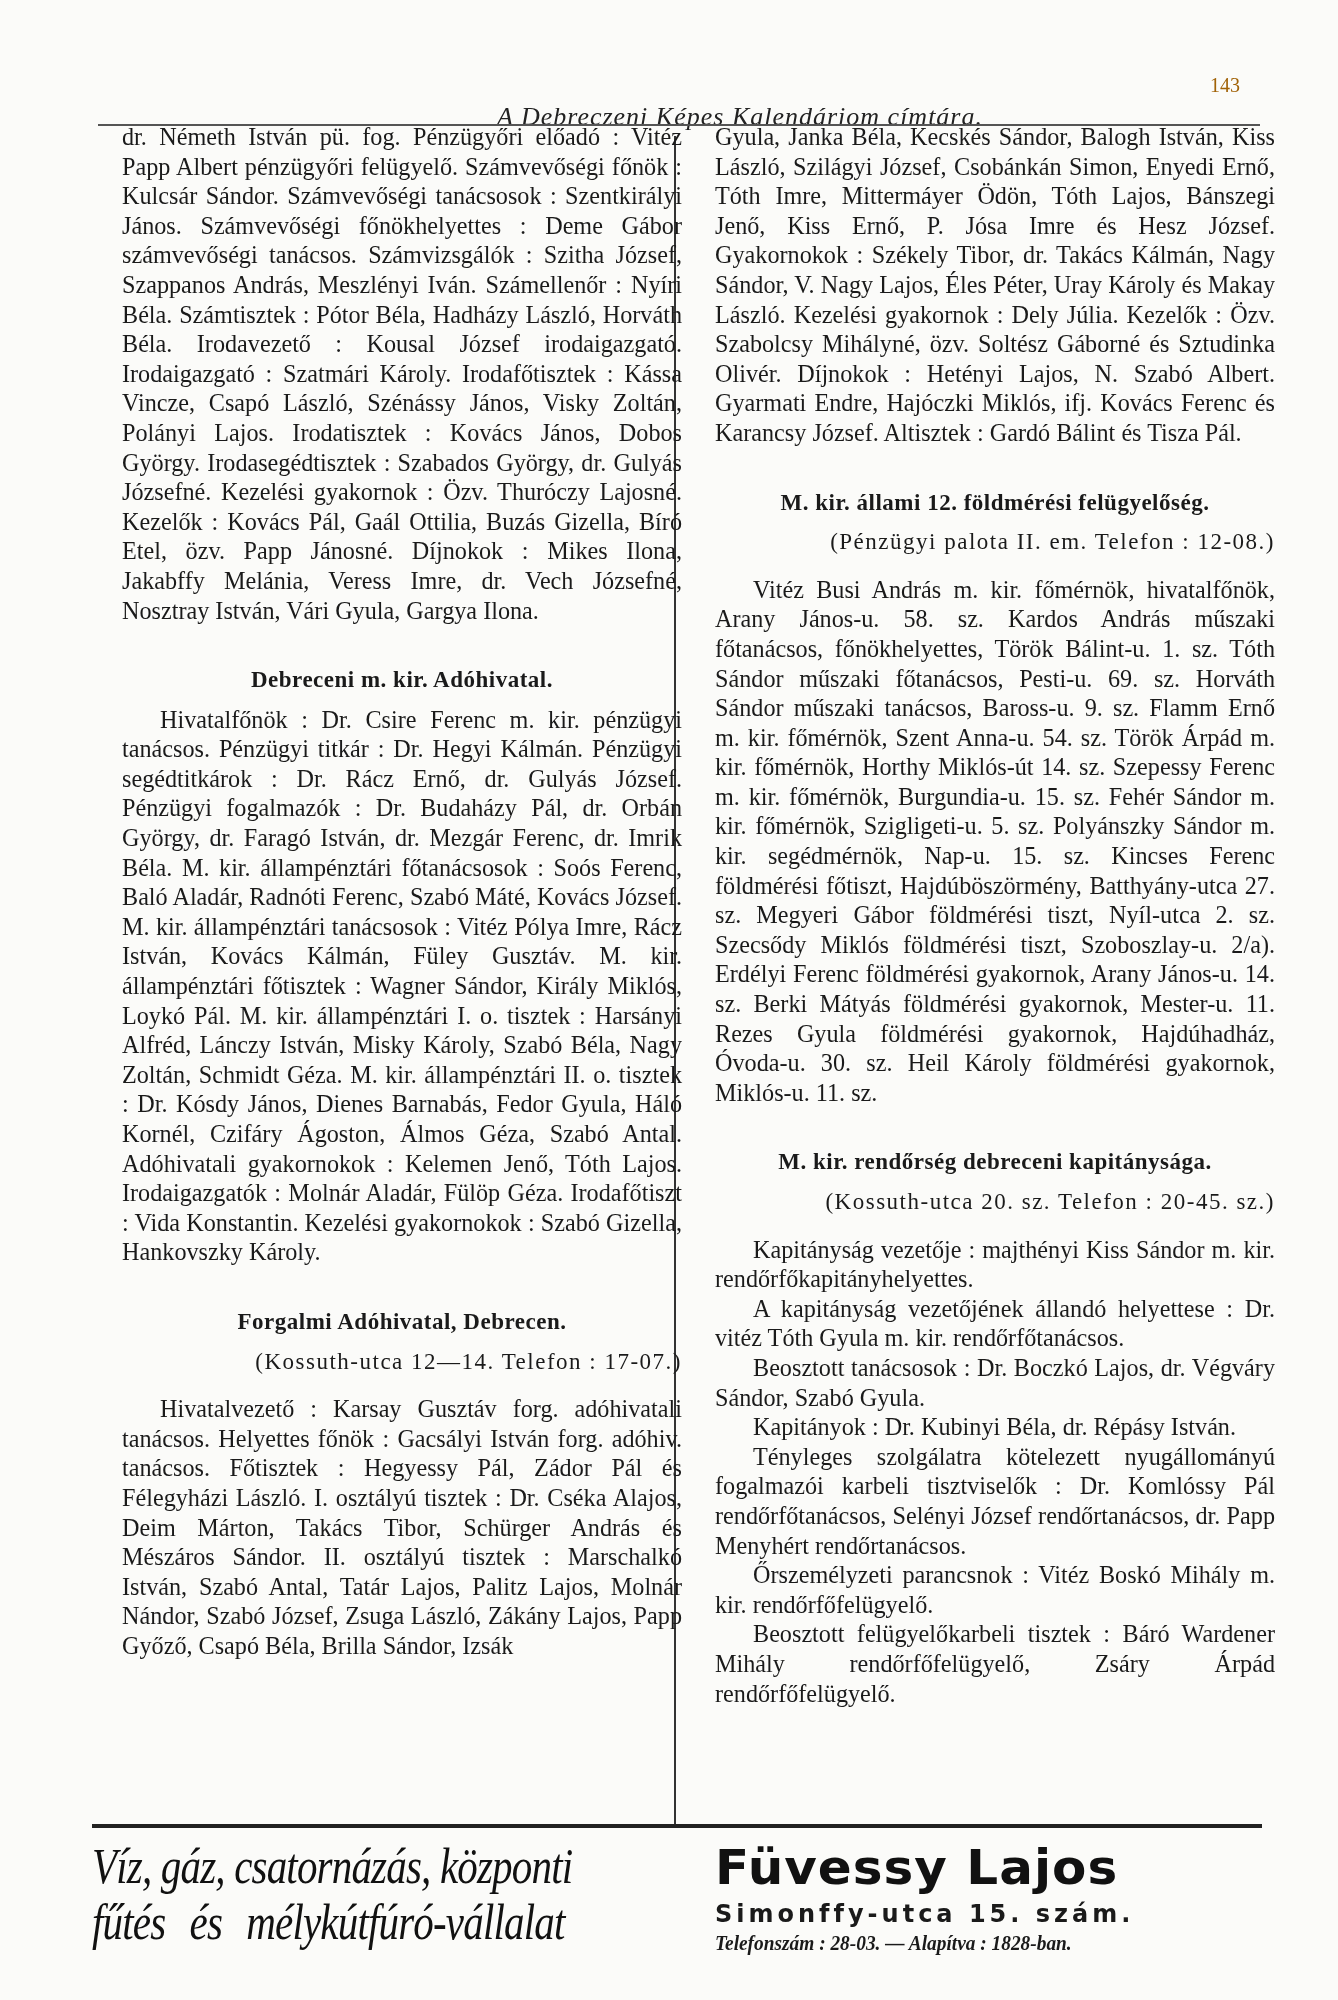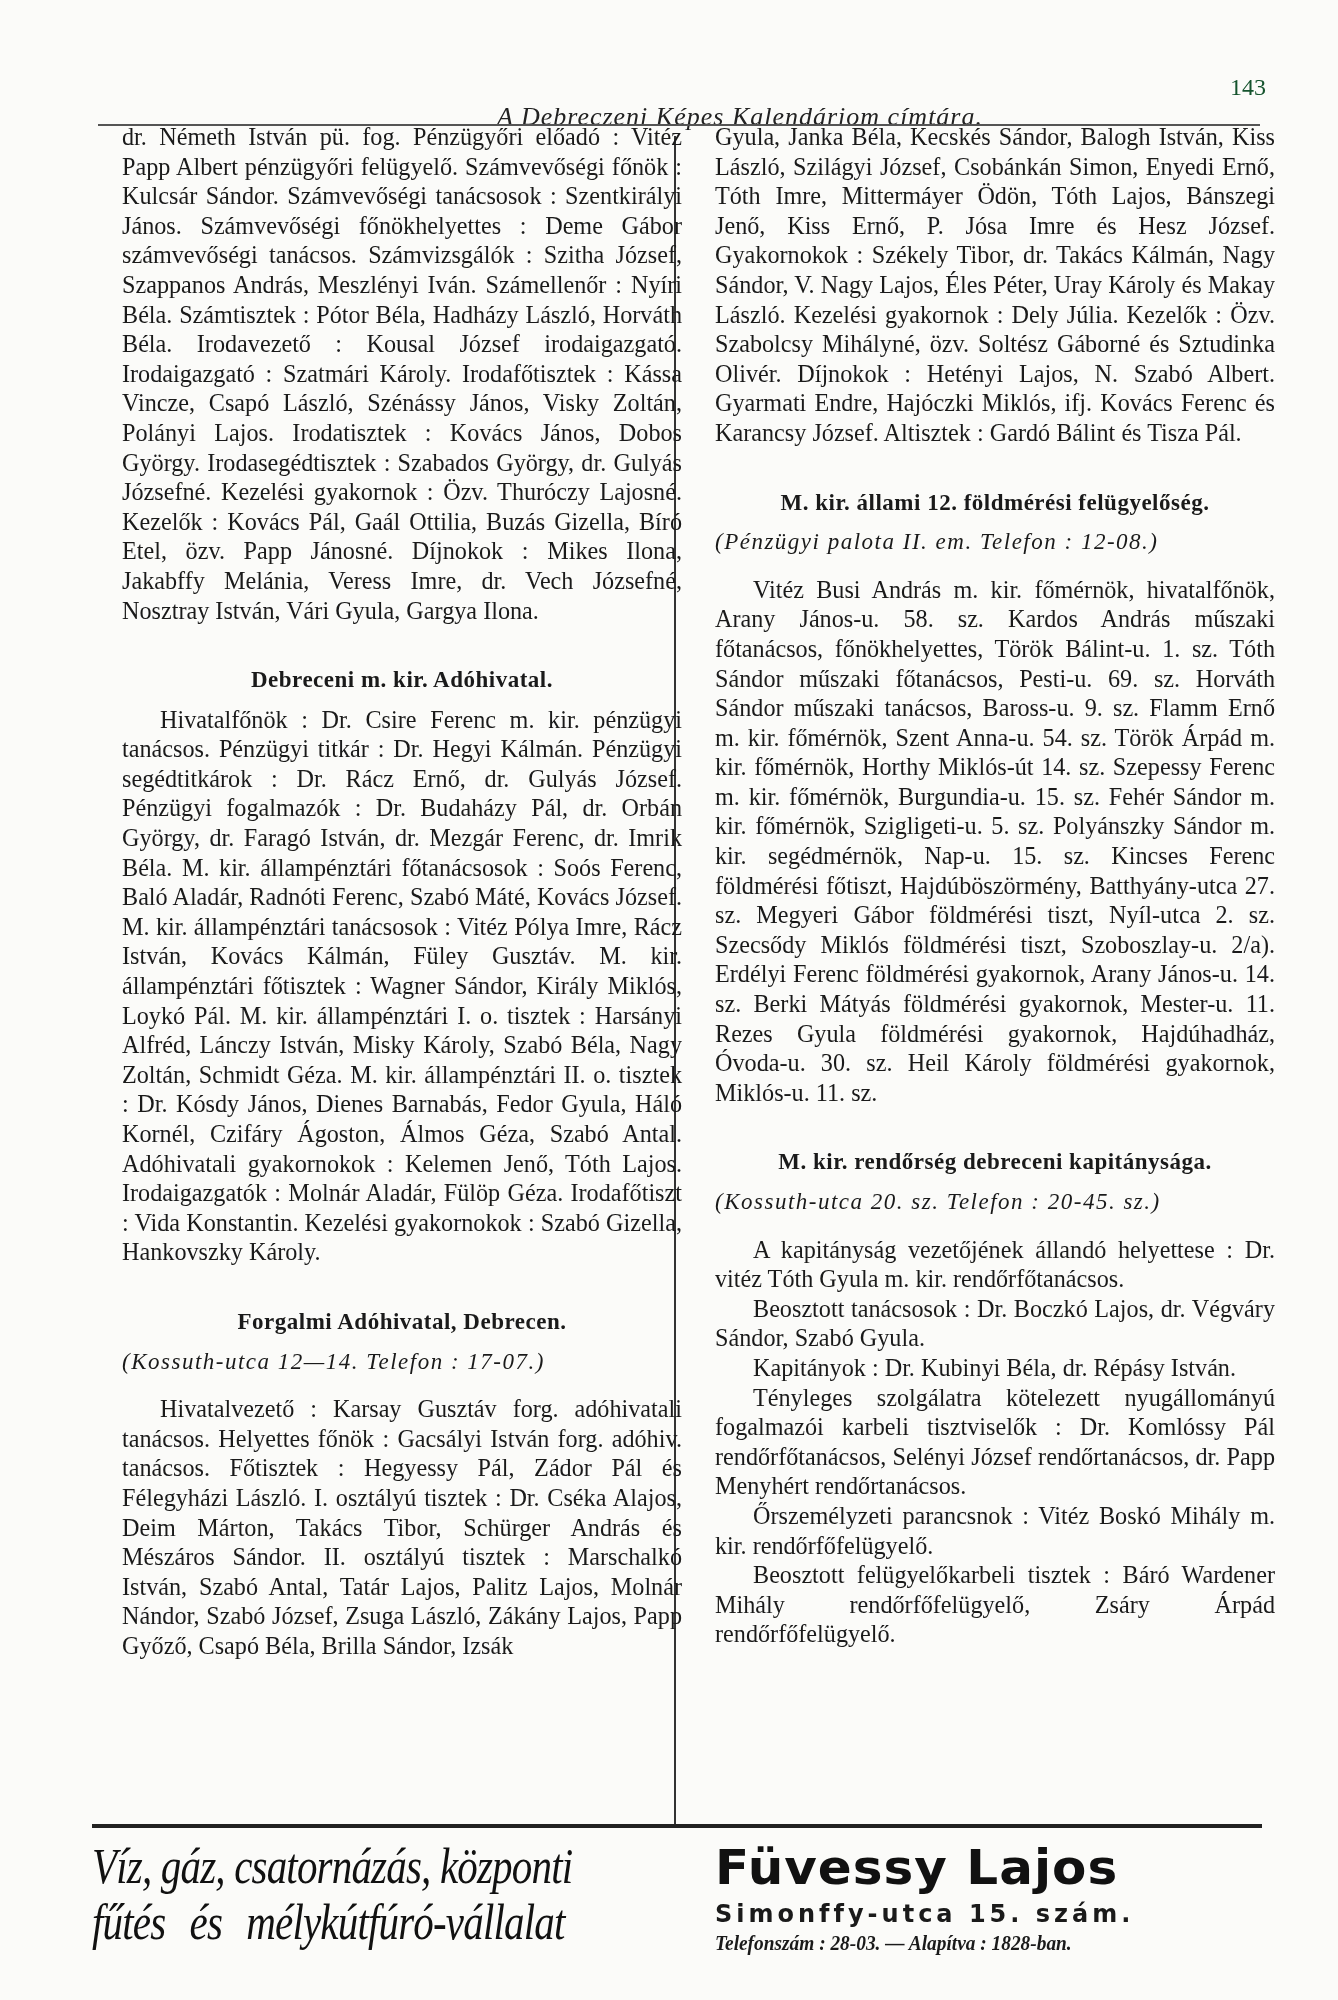--- a/index.html
+++ b/index.html
@@ -6,21 +6,21 @@
   body {
     width:1338px; height:2000px; position:relative; overflow:hidden;
     background:#fbfbf9; color:#1a1a1a;
     font-family:"Liberation Serif","DejaVu Serif",serif;
   }
   .header-title {
     position:absolute; left:430px; top:74px; width:620px; text-align:center;
     font-style:italic; font-size:26px; letter-spacing:1px; color:#222;margin-top:28px;
   }
   .page-number {
-    position:absolute; left:1210px; top:74px; font-size:24px; color:#14532d;margin-left:20px;
+    position:absolute; left:1210px; top:74px; font-size:20px; color:#a16207;
   }
   .header-rule {
     position:absolute; left:98px; top:124px; width:1162px; height:0;
     border-top:2px solid #555;
   }
   .col-divider {
     position:absolute; left:674px; top:136px; width:0; height:1690px;
     border-left:2px solid #333;
   }
   .col {
@@ -30,21 +30,21 @@
   }
   .col.left { left:98px; width:560px;margin-left:24px; }
   .col.right { left:699px; width:560px;margin-left:16px; }
   .col p { margin:0; text-indent:0; }
   .col p.indent { text-indent:38px; }
   .section-title {
     text-align:center; font-weight:bold; font-size:23px; letter-spacing:0.5px;
     margin:40px 0 10px 0 !important; text-indent:0 !important;
   }
   .section-sub {
-    text-align:left; font-style:italic; font-size:23px; letter-spacing:1.5px;
+    text-align:right; font-size:23px; letter-spacing:1.5px;
     margin:0 0 18px 0 !important; text-indent:0 !important;
   }
   .bottom-rule {
     position:absolute; left:92px; top:1824px; width:1170px; height:0;
     border-top:4px solid #222;
   }
   .ad-left {
     position:absolute; left:92px; top:1838px; width:600px;
     font-family:"Liberation Serif","DejaVu Serif",serif;
     font-style:italic; font-size:50px; line-height:56px; color:#111;
@@ -93,20 +93,21 @@
 
 <div class="col right">
   <p>Gyula, Janka Béla, Kecskés Sándor, Balogh István, Kiss László, Szilágyi József, Csobánkán Simon, Enyedi Ernő, Tóth Imre, Mittermáyer Ödön, Tóth Lajos, Bánszegi Jenő, Kiss Ernő, P. Jósa Imre és Hesz József. Gyakornokok : Székely Tibor, dr. Takács Kálmán, Nagy Sándor, V. Nagy Lajos, Éles Péter, Uray Károly és Makay László. Kezelési gyakornok : Dely Júlia. Kezelők : Özv. Szabolcsy Mihályné, özv. Soltész Gáborné és Sztudinka Olivér. Díjnokok : Hetényi Lajos, N. Szabó Albert. Gyarmati Endre, Hajóczki Miklós, ifj. Kovács Ferenc és Karancsy József. Altisztek : Gardó Bálint és Tisza Pál.</p>
 
   <p class="section-title">M. kir. állami 12. földmérési felügyelőség.</p>
   <p class="section-sub">(Pénzügyi palota II. em. Telefon : 12-08.)</p>
   <p class="indent">Vitéz Busi András m. kir. főmérnök, hivatalfőnök, Arany János-u. 58. sz. Kardos András műszaki főtanácsos, főnökhelyettes, Török Bálint-u. 1. sz. Tóth Sándor műszaki főtanácsos, Pesti-u. 69. sz. Horváth Sándor műszaki tanácsos, Baross-u. 9. sz. Flamm Ernő m. kir. főmérnök, Szent Anna-u. 54. sz. Török Árpád m. kir. főmérnök, Horthy Miklós-út 14. sz. Szepessy Ferenc m. kir. főmérnök, Burgundia-u. 15. sz. Fehér Sándor m. kir. főmérnök, Szigligeti-u. 5. sz. Polyánszky Sándor m. kir. segédmérnök, Nap-u. 15. sz. Kincses Ferenc földmérési főtiszt, Hajdúböszörmény, Batthyány-utca 27. sz. Megyeri Gábor földmérési tiszt, Nyíl-utca 2. sz. Szecsődy Miklós földmérési tiszt, Szoboszlay-u. 2/a). Erdélyi Ferenc földmérési gyakornok, Arany János-u. 14. sz. Berki Mátyás földmérési gyakornok, Mester-u. 11. Rezes Gyula földmérési gyakornok, Hajdúhadház, Óvoda-u. 30. sz. Heil Károly földmérési gyakornok, Miklós-u. 11. sz.</p>
 
   <p class="section-title">M. kir. rendőrség debreceni kapitánysága.</p>
   <p class="section-sub">(Kossuth-utca 20. sz. Telefon : 20-45. sz.)</p>
+  <p class="indent">Kapitányság vezetője : majthényi Kiss Sándor m. kir. rendőrfőkapitányhelyettes.</p>
   <p class="indent">A kapitányság vezetőjének állandó helyettese : Dr. vitéz Tóth Gyula m. kir. rendőrfőtanácsos.</p>
   <p class="indent">Beosztott tanácsosok : Dr. Boczkó Lajos, dr. Végváry Sándor, Szabó Gyula.</p>
   <p class="indent">Kapitányok : Dr. Kubinyi Béla, dr. Répásy István.</p>
   <p class="indent">Tényleges szolgálatra kötelezett nyugállományú fogalmazói karbeli tisztviselők : Dr. Komlóssy Pál rendőrfőtanácsos, Selényi József rendőrtanácsos, dr. Papp Menyhért rendőrtanácsos.</p>
   <p class="indent">Őrszemélyzeti parancsnok : Vitéz Boskó Mihály m. kir. rendőrfőfelügyelő.</p>
   <p class="indent">Beosztott felügyelőkarbeli tisztek : Báró Wardener Mihály rendőrfőfelügyelő, Zsáry Árpád rendőrfőfelügyelő.</p>
 </div>
 
 <div class="bottom-rule"></div>
 

